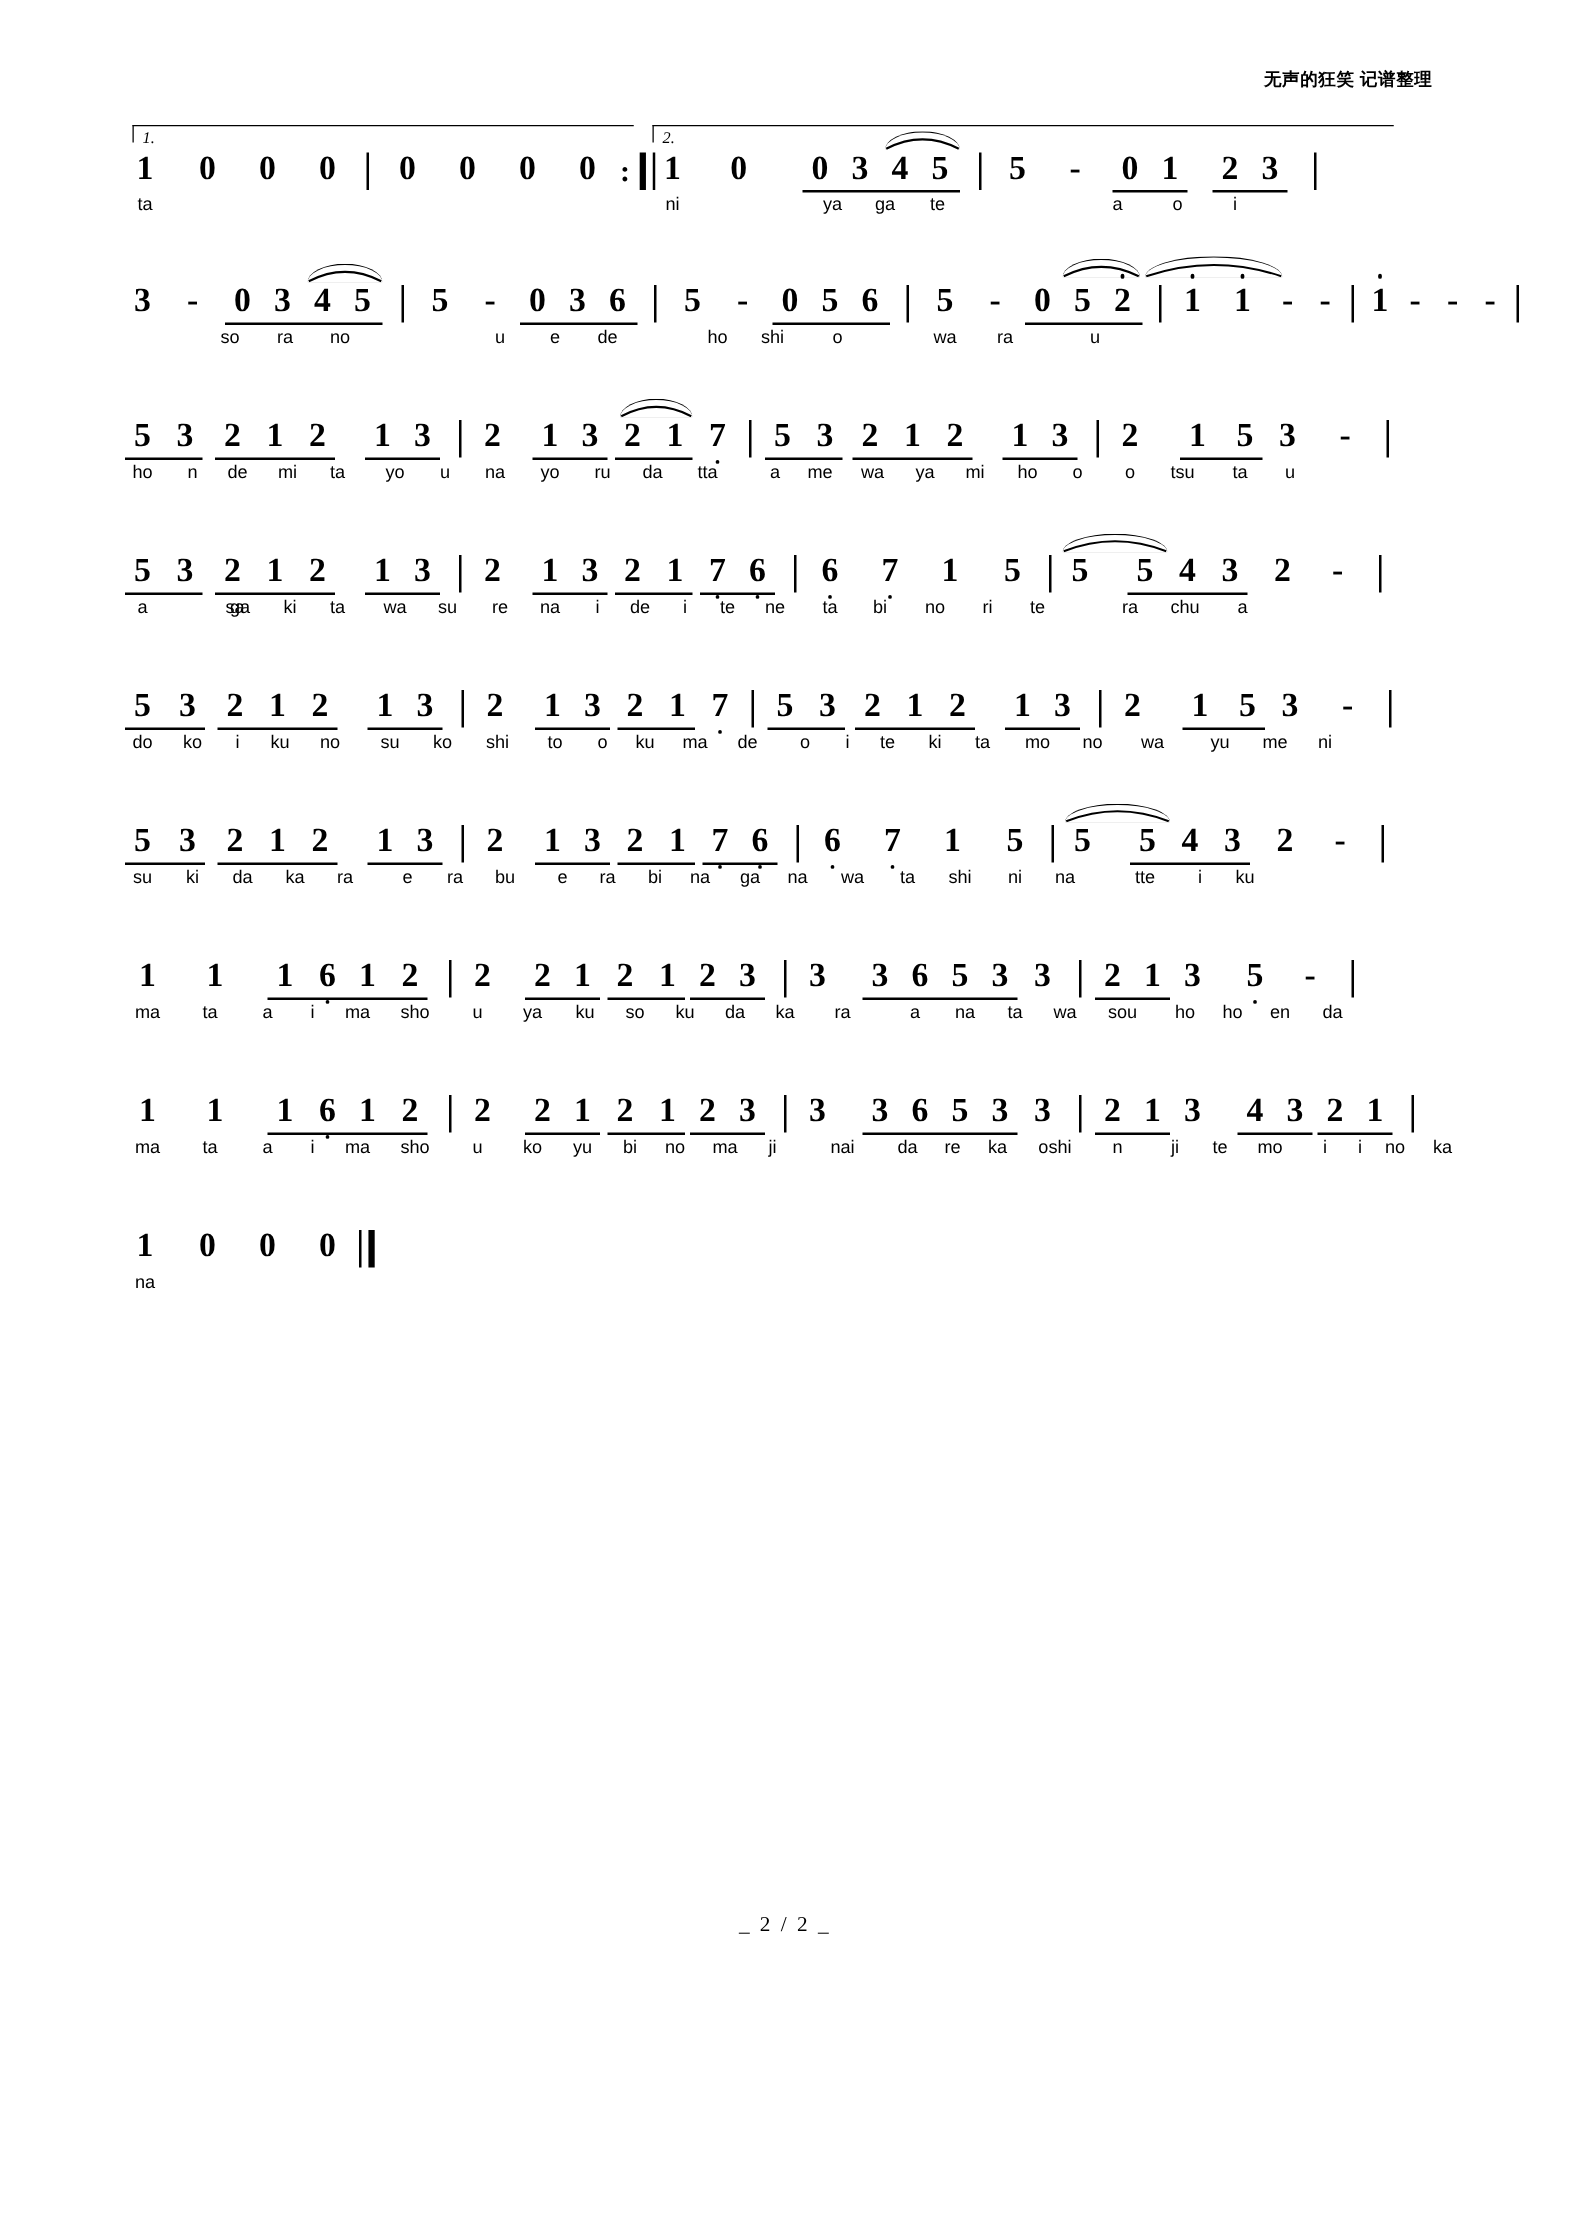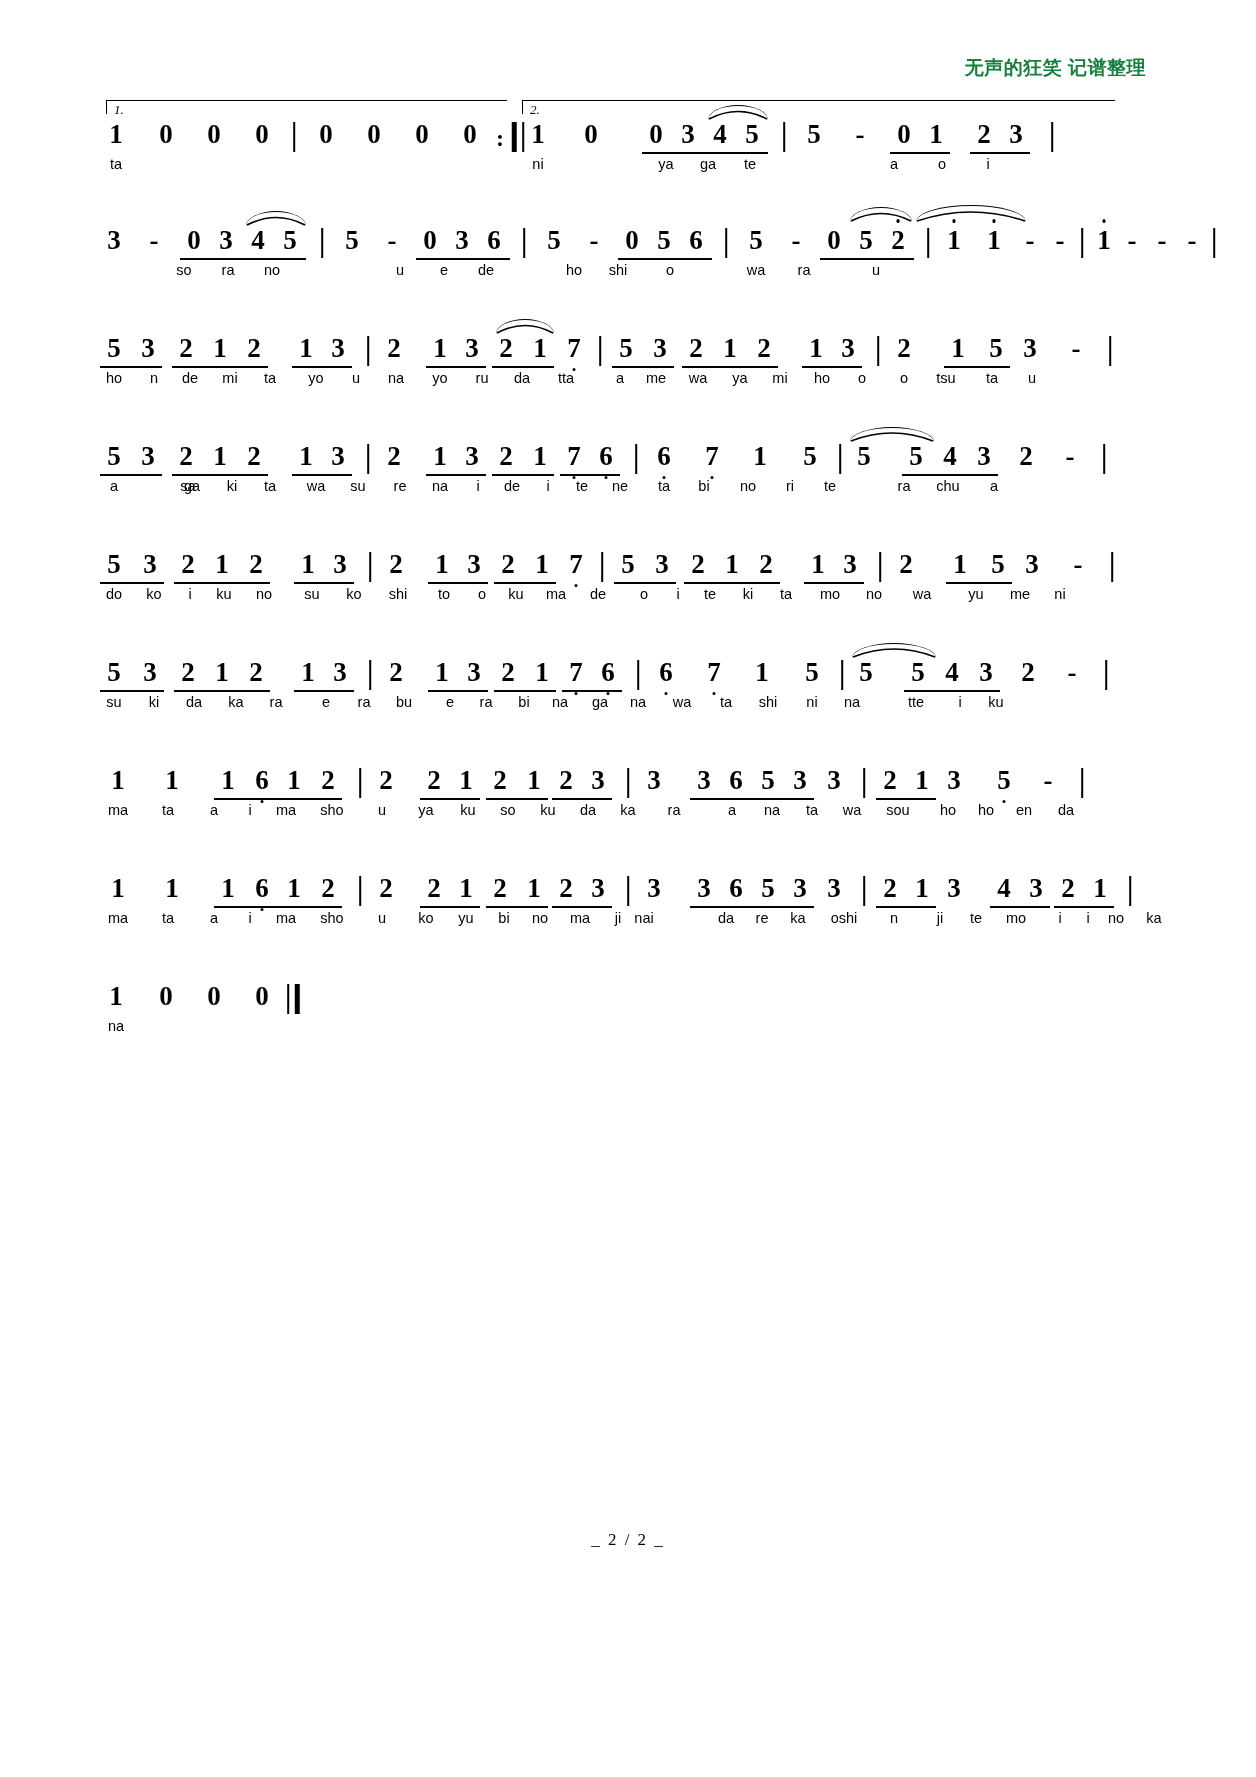--- a/index.html
+++ b/index.html
@@ -18,24 +18,24 @@
   .page {
     position: relative;
     width: 1256px;
     height: 1777px;
   }
   .header {
     position: absolute;
     top: 55px;
     right: 110px;
     font-family: "Liberation Sans", sans-serif;
-    font-size: 19px;
+    font-size: 14px;
     font-weight: bold;
     letter-spacing: 0.5px;
-    color: #15803d;
+    color: #000000;
   }
   .score {
     position: absolute;
     left: 104px;
     top: 100px;
     width: 1010px;
   }
   .system {
     position: relative;
     margin-bottom: 6px;
@@ -665,21 +665,21 @@
         <span class="lyr" style="left:146px;">i</span>
         <span class="lyr" style="left:182px;">ma</span>
         <span class="lyr" style="left:228px;">sho</span>
         <span class="lyr" style="left:278px;">u</span>
         <span class="lyr" style="left:322px;">ko</span>
         <span class="lyr" style="left:362px;">yu</span>
         <span class="lyr" style="left:400px;">bi</span>
         <span class="lyr" style="left:436px;">no</span>
         <span class="lyr" style="left:476px;">ma</span>
         <span class="lyr" style="left:514px;">ji</span>
-        <span class="lyr" style="left:540px;text-align:center;">nai</span>
+        <span class="lyr" style="left:570px;text-align:center;">nai</span>
         <span class="lyr" style="left:622px;">da</span>
         <span class="lyr" style="left:658px;">re</span>
         <span class="lyr" style="left:694px;">ka</span>
         <span class="lyr" style="left:740px;">oshi</span>
         <span class="lyr" style="left:790px;">n</span>
         <span class="lyr" style="left:836px;">ji</span>
         <span class="lyr" style="left:872px;">te</span>
         <span class="lyr" style="left:912px;">mo</span>
         <span class="lyr" style="left:956px;">i</span>
         <span class="lyr" style="left:984px;">i</span>

